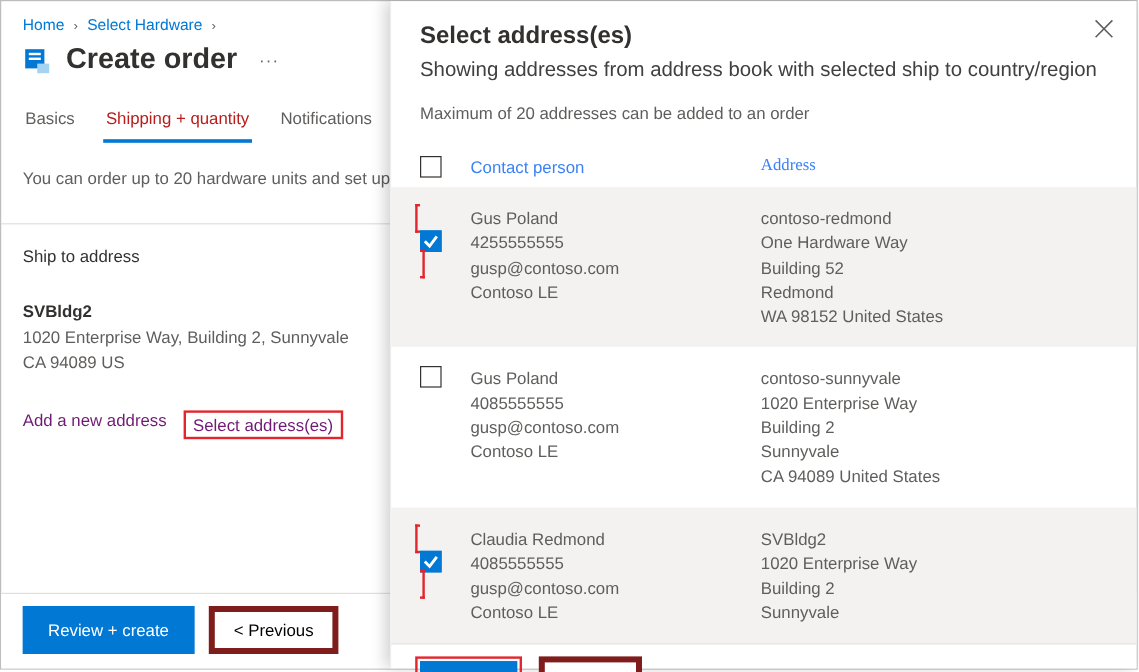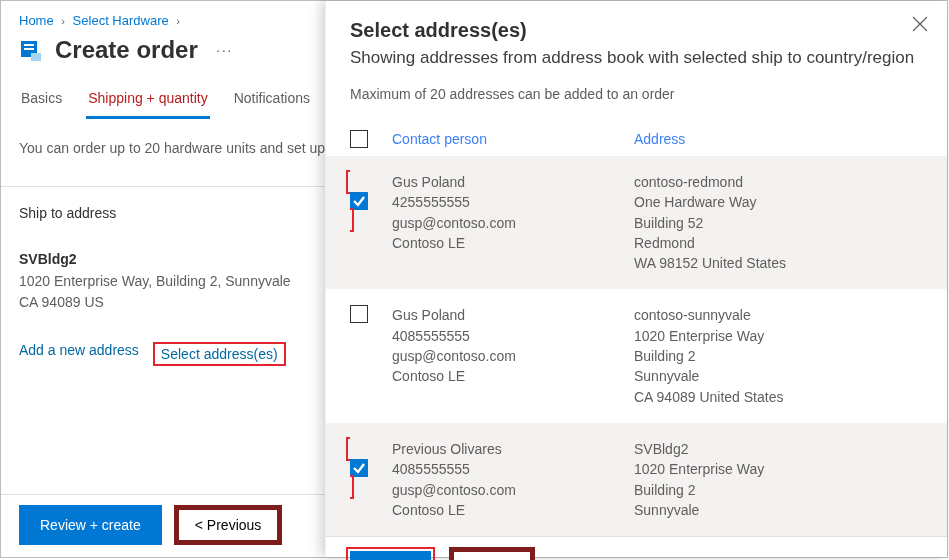--- a/index.html
+++ b/index.html
@@ -21,21 +21,21 @@
     .tab.active { color: #b91c1c; border-bottom: 3px solid #0078d4; font-weight: 400; }
 
     .intro { padding: 18px 18px 28px; color: #605e5c; line-height: 1.45; }
 
     .ship-sec { border-top: 1px solid #e1dfdd; padding: 18px; }
     .ship-sec .h { font-size: 14px; color: #323130; margin-bottom: 30px; }
     .ship-sec .name { font-weight: 600; margin-bottom: 4px; }
     .ship-sec .line { color: #605e5c; line-height: 1.45; }
 
     .addr-actions { margin-top: 30px; display: flex; gap: 14px; }
-    .addr-actions a { color: #0369a1; text-decoration: none; cursor: pointer; text-align: right; }
+    .addr-actions a { color: #701a75; text-decoration: none; cursor: pointer; text-align: right; }
     .hl { border: 2px solid #e3262d; padding: 2px 6px; display: inline-block; }
 
     
     .page-footer { position: absolute; left: 0; bottom: 0; right: 0; padding: 10px 18px 12px; background: #fff; border-top: 1px solid #e1dfdd; display: flex; gap: 12px; z-index: 5; }
     .btn { font-size: 14px; padding: 7px 16px; border: 5px solid #7f1d1d; background: #fff; cursor: pointer; }
     .btn.primary { background: #0078d4; border-color: #0078d4; color: #fff; }
 
     
     .panel { position: absolute; top: 0; right: 0; bottom: 0; width: 622px; background: #fff; border-left: 1px solid #00000010; box-shadow: -4px 0 12px rgba(0,0,0,0.18); z-index: 20; display: flex; flex-direction: column; }
     .panel-head { padding: 18px 24px 8px; position: relative; }
@@ -44,21 +44,21 @@
     .panel-head .max { color: #605e5c; font-size: 14px; margin-bottom: 6px; }
     .close { position: absolute; top: 14px; right: 18px; cursor: pointer; width: 18px; height: 18px; }
     .close svg { width: 18px; height: 18px; stroke: #605e5c; }
 
     .tbl-head { display: flex; align-items: center; padding: 14px 24px 8px; gap: 22px; }
     .cbwrap { width: 20px; flex: 0 0 20px; }
     .cb { width: 18px; height: 18px; border: 1px solid #323130; background: #fff; cursor: pointer; display: flex; align-items: center; justify-content: center; }
     .cb.checked { background: #0078d4; border-color: #0078d4; }
     .cb.checked svg { width: 14px; height: 14px; stroke: #fff; }
     .col-person { width: 220px; flex: 0 0 220px; }
-    .col-addr { flex: 1; }
+    .col-addr { flex: 1; font-family: Liberation Serif, serif; }
     .thlabel { font-weight: 400; color: #3b82f6; }
 
     .addr-list { position: relative; }
     .row { display: flex; gap: 22px; padding: 16px 24px; color: #605e5c; line-height: 1.45; }
     .row.sel { background: #f3f2f1; }
     .row .cb-hl { border: 2px solid #e3262d; padding: 2px; margin: -4px 0 0 -4px; }
     .row .person { width: 220px; flex: 0 0 220px; }
     .row .addr { flex: 1; }
 
     .panel-footer { border-top: 1px solid #e1dfdd; padding: 10px 20px; display: flex; gap: 14px; margin-top: auto; }
@@ -187,21 +187,21 @@
         <div class="cbwrap">
           <span class="cb-hl">
             <div class="cb checked">
               <svg viewBox="0 0 14 14" fill="none" stroke-width="2.4">
                   <path d="M2 7 L6 11 L12 3"></path>
                 </svg>
             </div>
           </span>
         </div>
         <div class="person">
-          <div>Previous Olivares</div>
+          <div>Claudia Redmond</div>
           <div>4085555555</div>
           <div>gusp@contoso.com</div>
           <div>Contoso LE</div>
         </div>
         <div class="addr">
           <div>SVBldg2</div>
           <div>1020 Enterprise Way</div>
           <div>Building 2</div>
           <div>Sunnyvale</div>
         </div>

